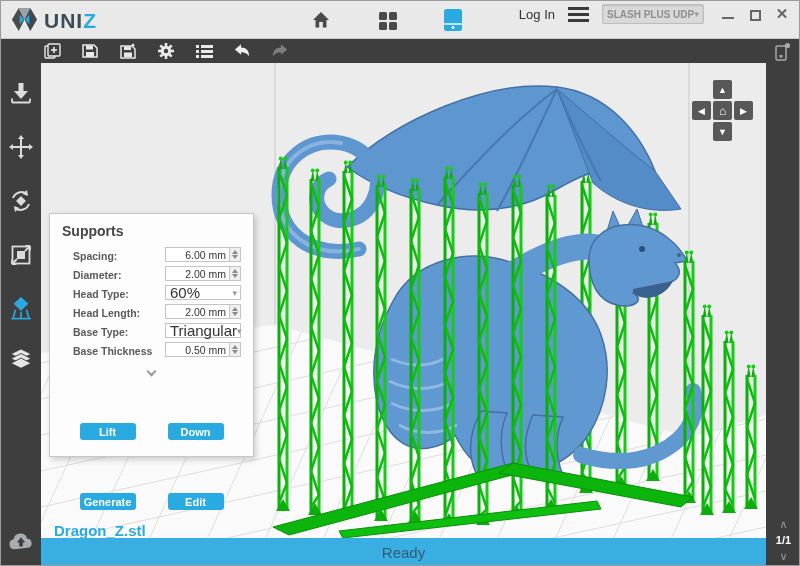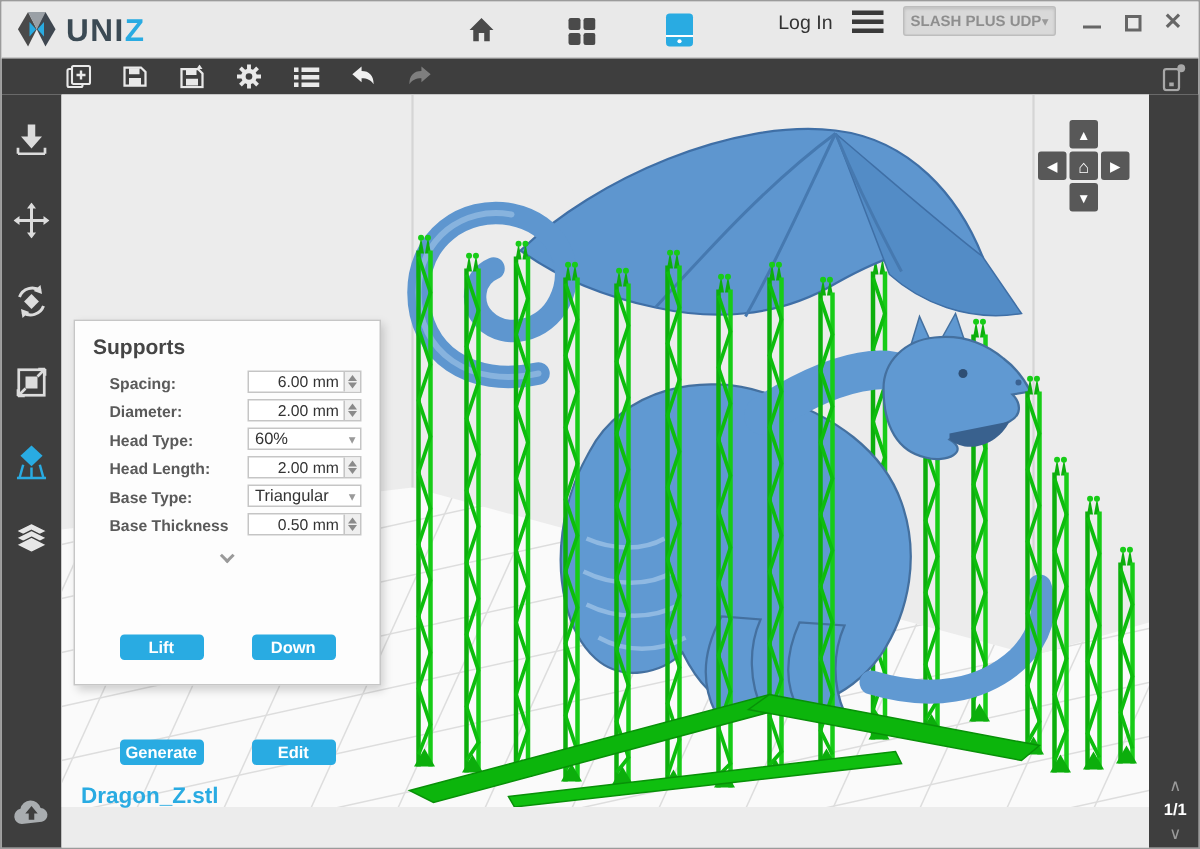--- a/index.html
+++ b/index.html
@@ -73,21 +73,21 @@
   .prow{ display:flex; align-items:flex-end; height:15px; margin-bottom:4px;margin-left:11px; }
   .plabel{ flex:1; font-size:10.5px; font-weight:bold; color:#5a5a5a; }
   .ctrl{ width:76px; display:flex; justify-content:flex-end; }
   .spin,.combo{ width:76px; height:15px; background:#fff; border:1px solid #C5C5C5; display:flex; align-items:center; }
   .spin .val{ flex:1; text-align:right; font-size:10.5px; color:#333; padding-right:3px; }
   .spinbtns{ width:11px; height:100%; border-left:1px solid #C5C5C5; background:#EFEFEF;
              display:flex; flex-direction:column; align-items:center; justify-content:space-evenly; cursor:pointer; }
   .spinbtns i{ display:block; width:0; height:0; border-left:3px solid transparent; border-right:3px solid transparent; }
   .spinbtns .up{ border-bottom:4px solid #8a8a8a; }
   .spinbtns .dn{ border-top:4px solid #8a8a8a; }
-  .combo .val{ flex:1; text-align:left; font-size:11px; color:#333; padding-left:4px; }
+  .combo .val{ flex:1; text-align:left; font-size:15px; color:#333; padding-left:4px; }
   .combo .caret{ font-size:9px; color:#9a9a9a; padding-right:3px; }
   .cbx{ width:14px; height:14px; border:1px solid #999; background:#fff; font-size:11px; font-weight:bold;
         color:#222; display:flex; align-items:center; justify-content:center; cursor:pointer; }
   .pmore{ text-align:center; margin:2px 0 4px; cursor:pointer; height:10px; }
   .pmore i{ display:inline-block; width:7px; height:7px; border-right:2px solid #9a9a9a;
             border-bottom:2px solid #9a9a9a; transform:rotate(45deg); }
   .pbtns{ display:grid; grid-template-columns:56px 56px; column-gap:32px; row-gap:5px; justify-content:center; }
   .pbtn{ height:17px; background:#29ABE2; border:none; border-radius:3px; color:#fff;
          font-size:11px; font-weight:bold; font-family:"Liberation Sans",sans-serif; cursor:pointer;margin-top:48px; }
 </style>
@@ -602,15 +602,18 @@
       <div class="pbtns">
         <button class="pbtn">Lift</button>
         <button class="pbtn">Down</button>
         <button class="pbtn">Generate</button>
         <button class="pbtn">Edit</button>
       </div>
     </div>
 
     <span class="model-label">Dragon_Z.stl</span>
 
+    <div class="readybar">
+      <span class="readytext">Ready</span>
+    </div>
   </div>
 
 </div>
 
 </body></html>

